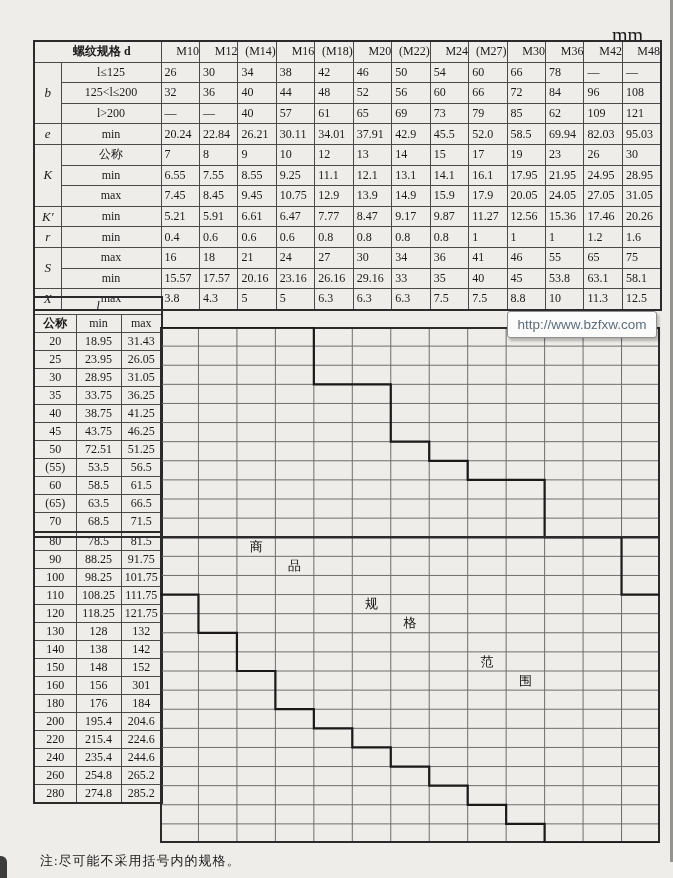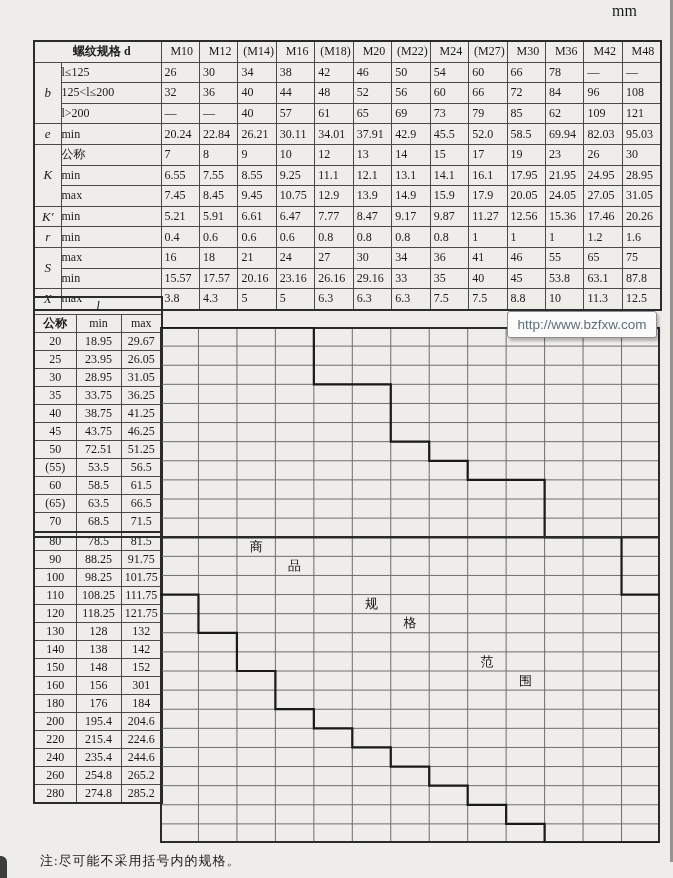--- a/index.html
+++ b/index.html
@@ -1,26 +1,26 @@
 <!DOCTYPE html>
 <html><head>
 <meta charset="utf-8">
 <style>
   html,body{margin:0;padding:0;}
   #page{position:relative;width:673px;height:878px;background:#efede9;overflow:hidden;
         font-family:"Liberation Serif","DejaVu Serif",serif;color:#1a1a1a;}
-  #mm-label{position:absolute;top:2px;left:612px;font-size:16px;}
+  #mm-label{position:absolute;top:24px;left:612px;font-size:20px;}
   
   #t1{position:absolute;left:33px;top:40px;}
   #t1 table{table-layout:fixed;border-collapse:collapse;width:627px;border:2px solid #2b2b2b;}
   #t1 th,#t1 td{border:1px solid #4a4a4a;padding:0;font-size:12px;height:19.6px;overflow:hidden;white-space:nowrap;}
-  #t1 th{font-weight:normal;text-align:center;padding-left:3px;}
+  #t1 th{font-weight:normal;text-align:right;padding-left:3px;}
   #t1 th.main{font-weight:bold;text-align:center;padding-left:8px;}
   #t1 td.sym{font-style:italic;text-align:center;font-size:13px;}
-  #t1 td.sub{text-align:left;}
+  #t1 td.sub{text-align:center;}
   #t1 td.num{text-align:left;padding-left:3px;}
   
   #t2{position:absolute;left:33px;top:296px;}
   #t2 table{table-layout:fixed;border-collapse:collapse;width:128px;border:2px solid #2b2b2b;}
   #t2 th,#t2 td{border:1px solid #4a4a4a;padding:0;font-size:12px;text-align:center;overflow:hidden;white-space:nowrap;}
   #t2 th{font-weight:normal;}
   #t2 th.span-l{font-style:italic;height:12px;font-size:13px;}
   #t2 th.colh{height:16px;}
   #t2 th.gongcheng{font-weight:bold;}
   #t2 td{height:17.05px;}
@@ -255,21 +255,21 @@
             <td class="num">20.16</td>
             <td class="num">23.16</td>
             <td class="num">26.16</td>
             <td class="num">29.16</td>
             <td class="num">33</td>
             <td class="num">35</td>
             <td class="num">40</td>
             <td class="num">45</td>
             <td class="num">53.8</td>
             <td class="num">63.1</td>
-            <td class="num">87.8</td>
+            <td class="num">58.1</td>
           </tr>
           <tr>
             <td class="sym" rowspan="1">X</td>
             <td class="sub">max</td>
             <td class="num">3.8</td>
             <td class="num">4.3</td>
             <td class="num">5</td>
             <td class="num">5</td>
             <td class="num">6.3</td>
             <td class="num">6.3</td>
@@ -299,21 +299,21 @@
         <tr>
             <th class="colh gongcheng">公称</th>
             <th class="colh">min</th>
             <th class="colh">max</th>
           </tr>
       </thead>
       <tbody>
           <tr>
             <td>20</td>
             <td>18.95</td>
-            <td>29.67</td>
+            <td>31.43</td>
           </tr>
           <tr>
             <td>25</td>
             <td>23.95</td>
             <td>26.05</td>
           </tr>
           <tr>
             <td>30</td>
             <td>28.95</td>
             <td>31.05</td>

